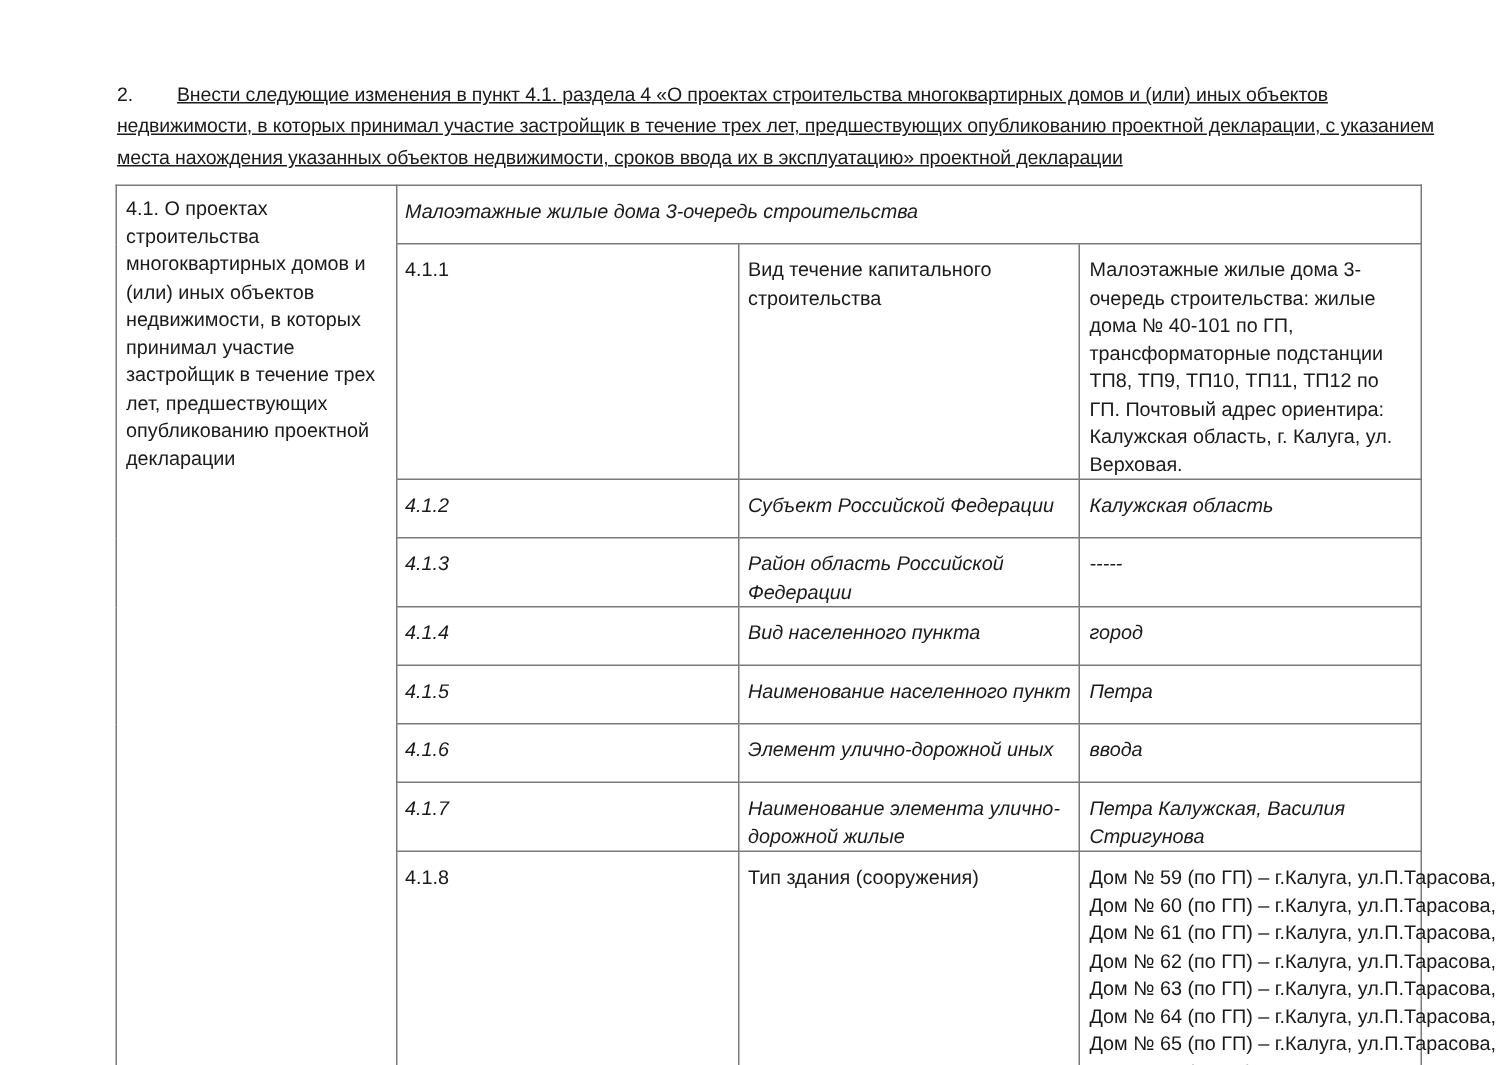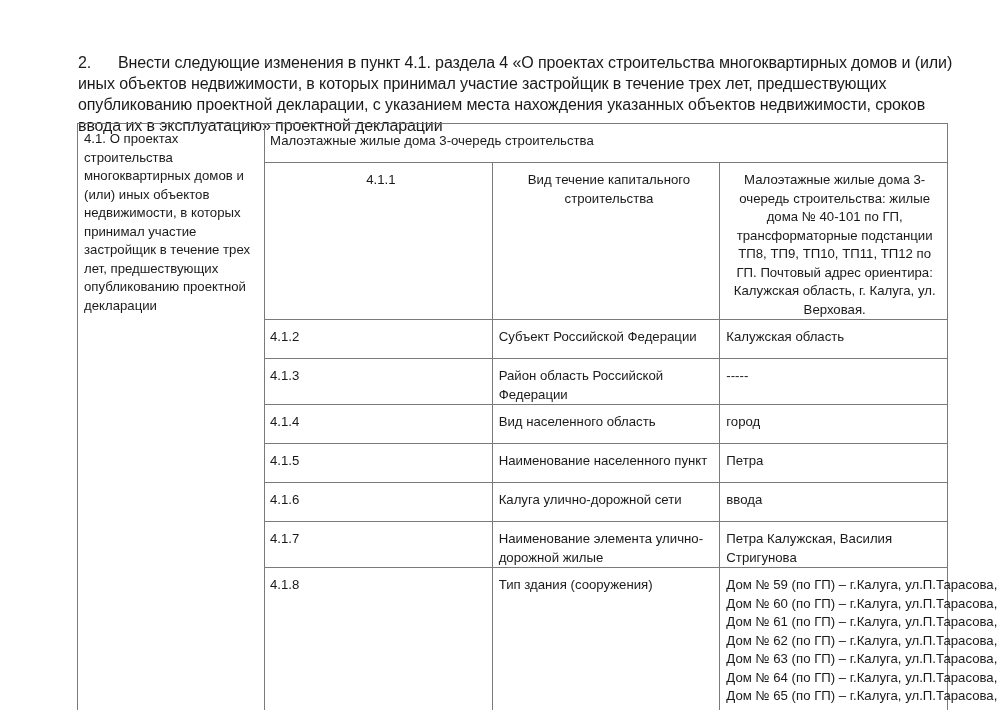--- a/index.html
+++ b/index.html
@@ -2,36 +2,36 @@
 <html><head>
 <meta charset="utf-8">
 <style>
   html, body { margin:0; padding:0; }
   body {
     width:1000px; height:710px; background:#ffffff; position:relative; overflow:hidden;
     font-family: "Liberation Sans", "DejaVu Sans", sans-serif; color:#1a1a1a;
   }
   .intro {
     position:absolute; left:78px; top:52px; width:880px;
-    font-size:16px; line-height:21px; letter-spacing:-0.1px;
+    font-size:13px; line-height:21px; letter-spacing:-0.1px;text-decoration:underline;
   }
   .intro .num { display:inline-block; width:40px; }
   table.main {
     position:absolute; left:77px; top:123px; width:871px; height:566px;
     border-collapse:collapse; table-layout:fixed;
     font-size:13.2px; line-height:18.5px;
   }
   table.main td { border:1px solid #7a7a7a; vertical-align:top; padding:0; }
   .c-section { width:174px; padding:6px 6px 0 6px !important; line-height:18.5px; }
   .c-code { width:46px; padding:8px 0 0 5px !important; }
   .c-label { width:314px; padding:8px 0 0 6px !important; }
   .c-value { padding:8px 4px 0 6px !important; }
-  .hdr { height:30px; padding:8px 0 0 5px !important; }
-  .r-111 td { height:101px;text-align:center; }
-  .r-simple td { height:30px; }
+  .hdr { height:30px; padding:8px 0 0 5px !important;font-style:italic; }
+  .r-111 td { height:101px; }
+  .r-simple td { height:30px;font-style:italic; }
   .r-118 td { height:245px; }
   .list-line { display:block; white-space:nowrap; }
 </style>
 </head>
 <body>
 
 <div class="intro"><span class="num">2.</span><span>Внести следующие изменения в пункт 4.1. раздела 4 «О проектах строительства многоквартирных домов и (или) иных объектов недвижимости, в которых принимал участие застройщик в течение трех лет, предшествующих опубликованию проектной декларации, с указанием места нахождения указанных объектов недвижимости, сроков ввода их в эксплуатацию» проектной декларации</span></div>
 
 <table class="main">
   <tbody>
@@ -49,31 +49,31 @@
     <td class="c-label">Субъект Российской Федерации</td>
     <td class="c-value">Калужская область</td>
   </tr>
   <tr class="r-simple">
     <td class="c-code">4.1.3</td>
     <td class="c-label">Район область Российской Федерации</td>
     <td class="c-value">-----</td>
   </tr>
   <tr class="r-simple">
     <td class="c-code">4.1.4</td>
-    <td class="c-label">Вид населенного область</td>
+    <td class="c-label">Вид населенного пункта</td>
     <td class="c-value">город</td>
   </tr>
   <tr class="r-simple">
     <td class="c-code">4.1.5</td>
     <td class="c-label">Наименование населенного пункт</td>
     <td class="c-value">Петра</td>
   </tr>
   <tr class="r-simple">
     <td class="c-code">4.1.6</td>
-    <td class="c-label">Калуга улично-дорожной сети</td>
+    <td class="c-label">Элемент улично-дорожной иных</td>
     <td class="c-value">ввода</td>
   </tr>
   <tr class="r-simple">
     <td class="c-code">4.1.7</td>
     <td class="c-label">Наименование элемента улично-дорожной жилые</td>
     <td class="c-value">Петра Калужская, Василия Стригунова</td>
   </tr>
   <tr class="r-118">
     <td class="c-code">4.1.8</td>
     <td class="c-label">Тип здания (сооружения)</td>

